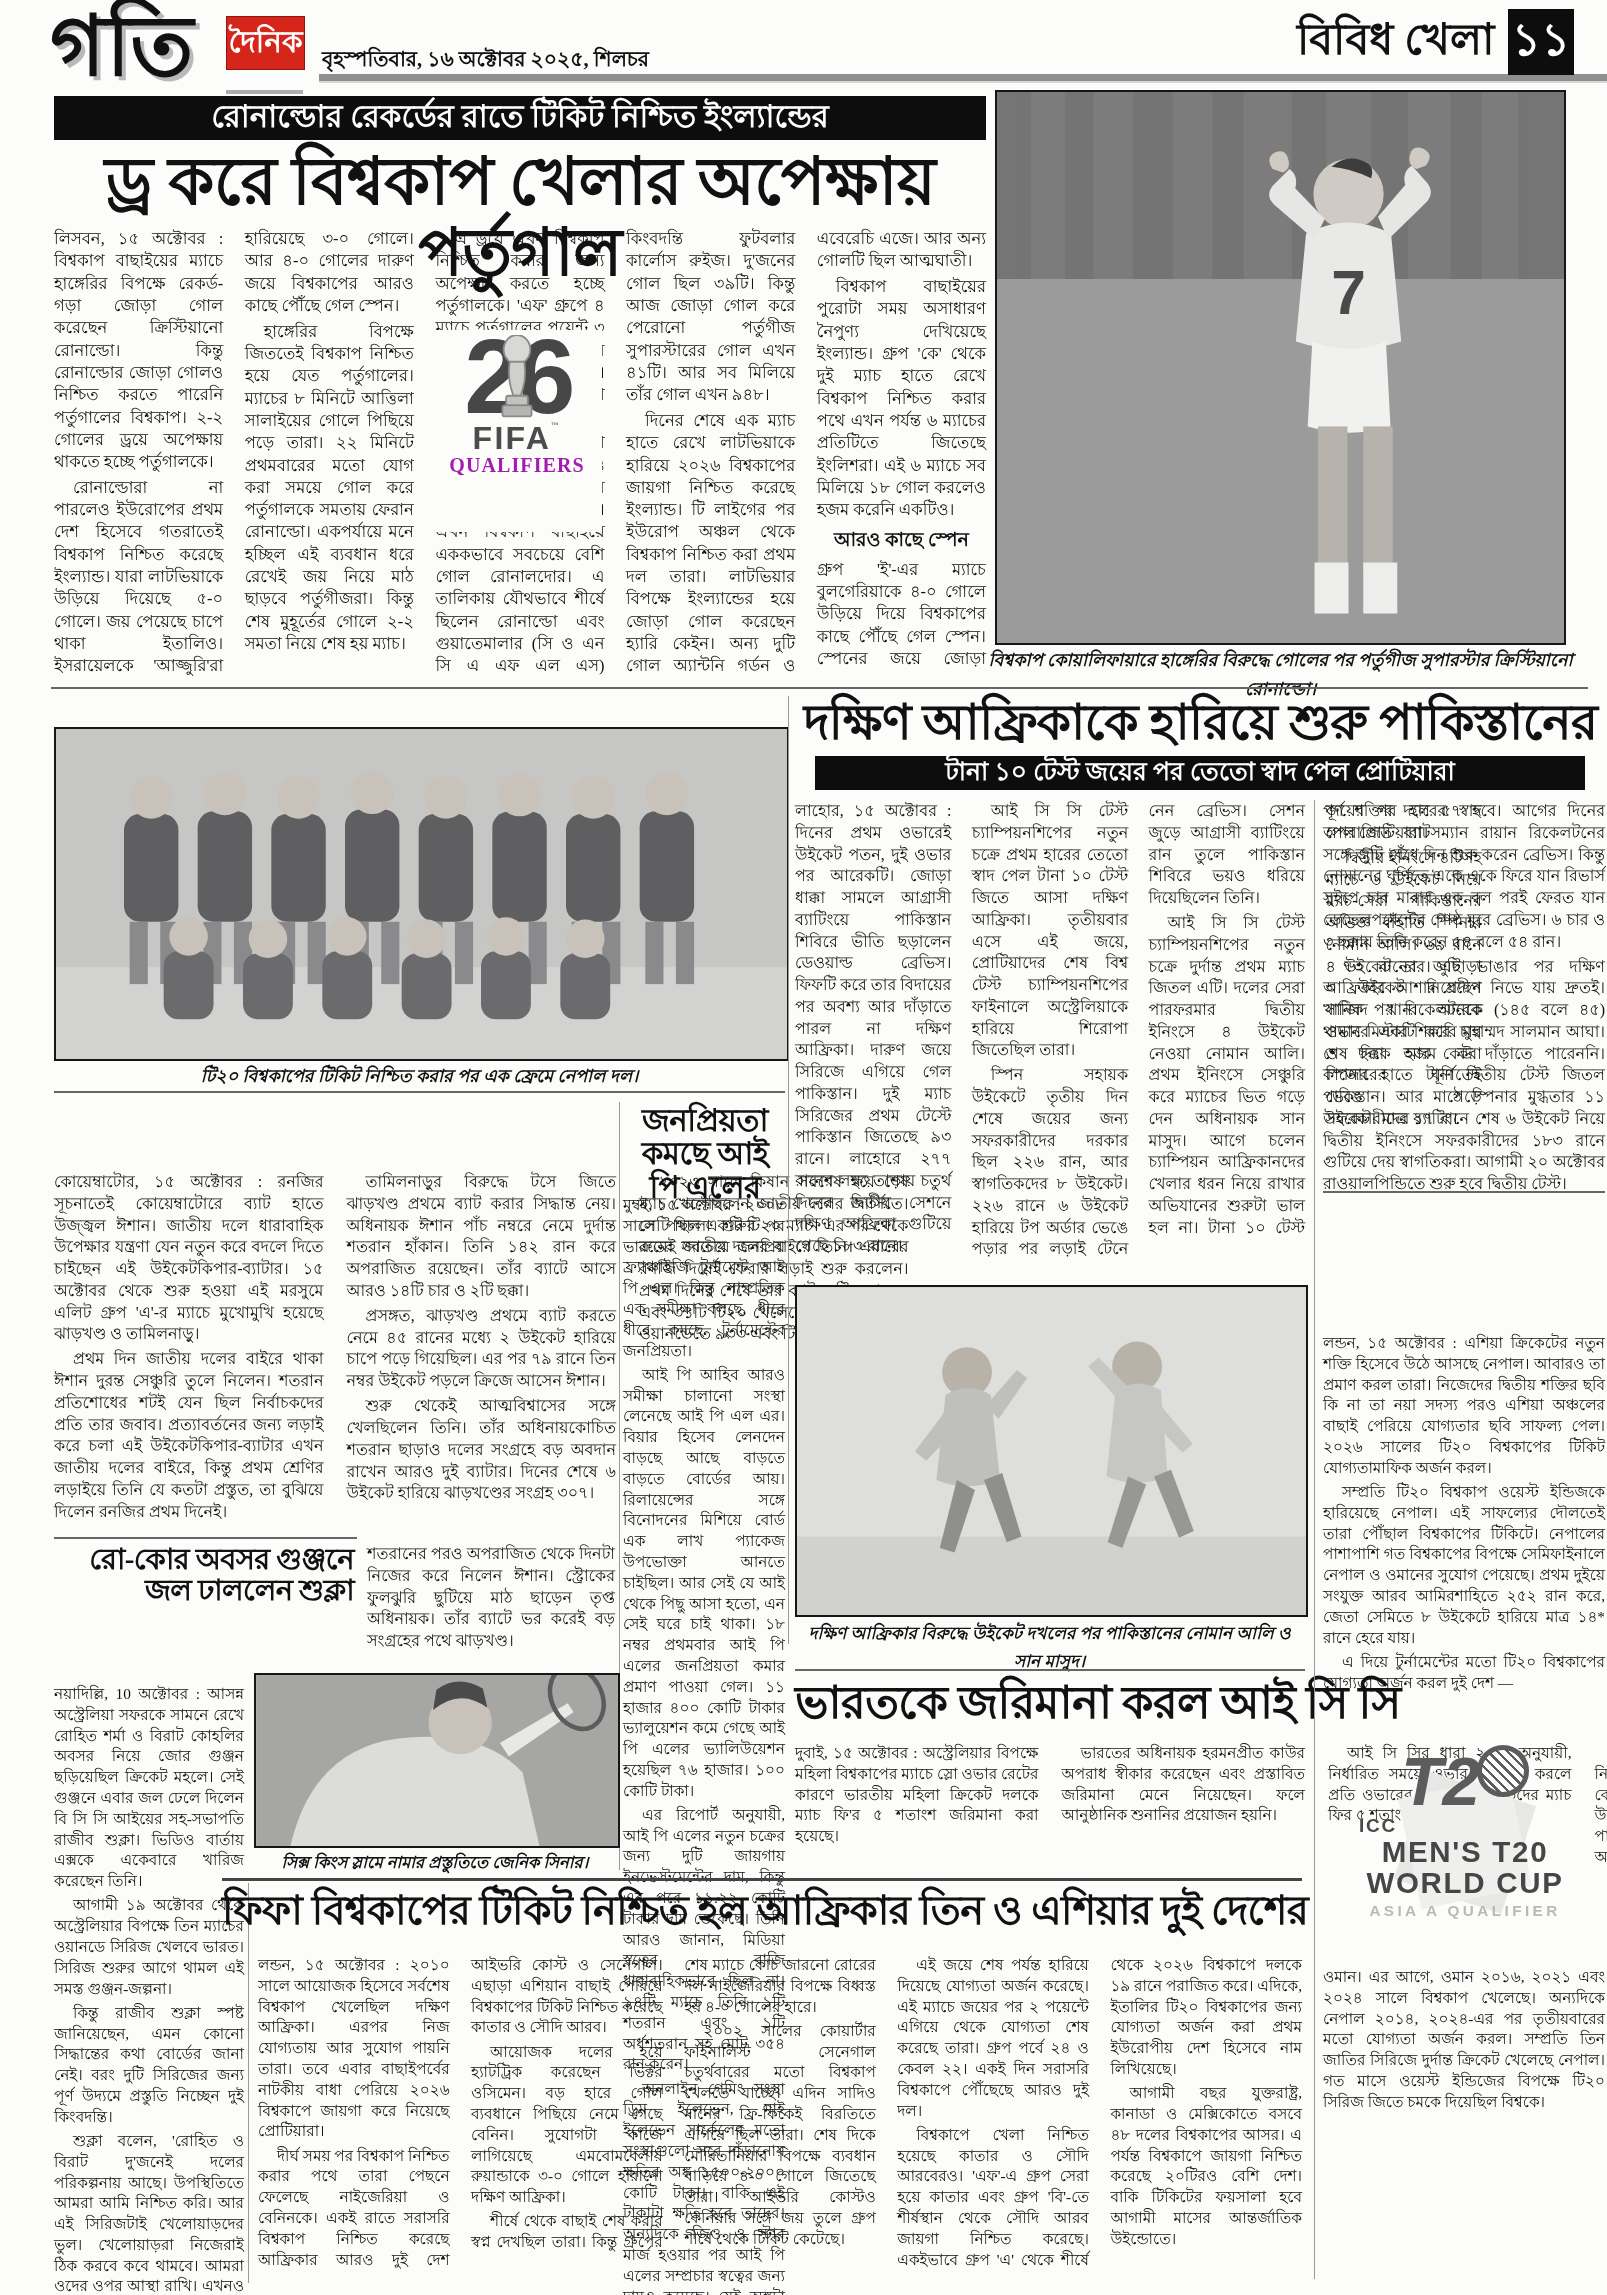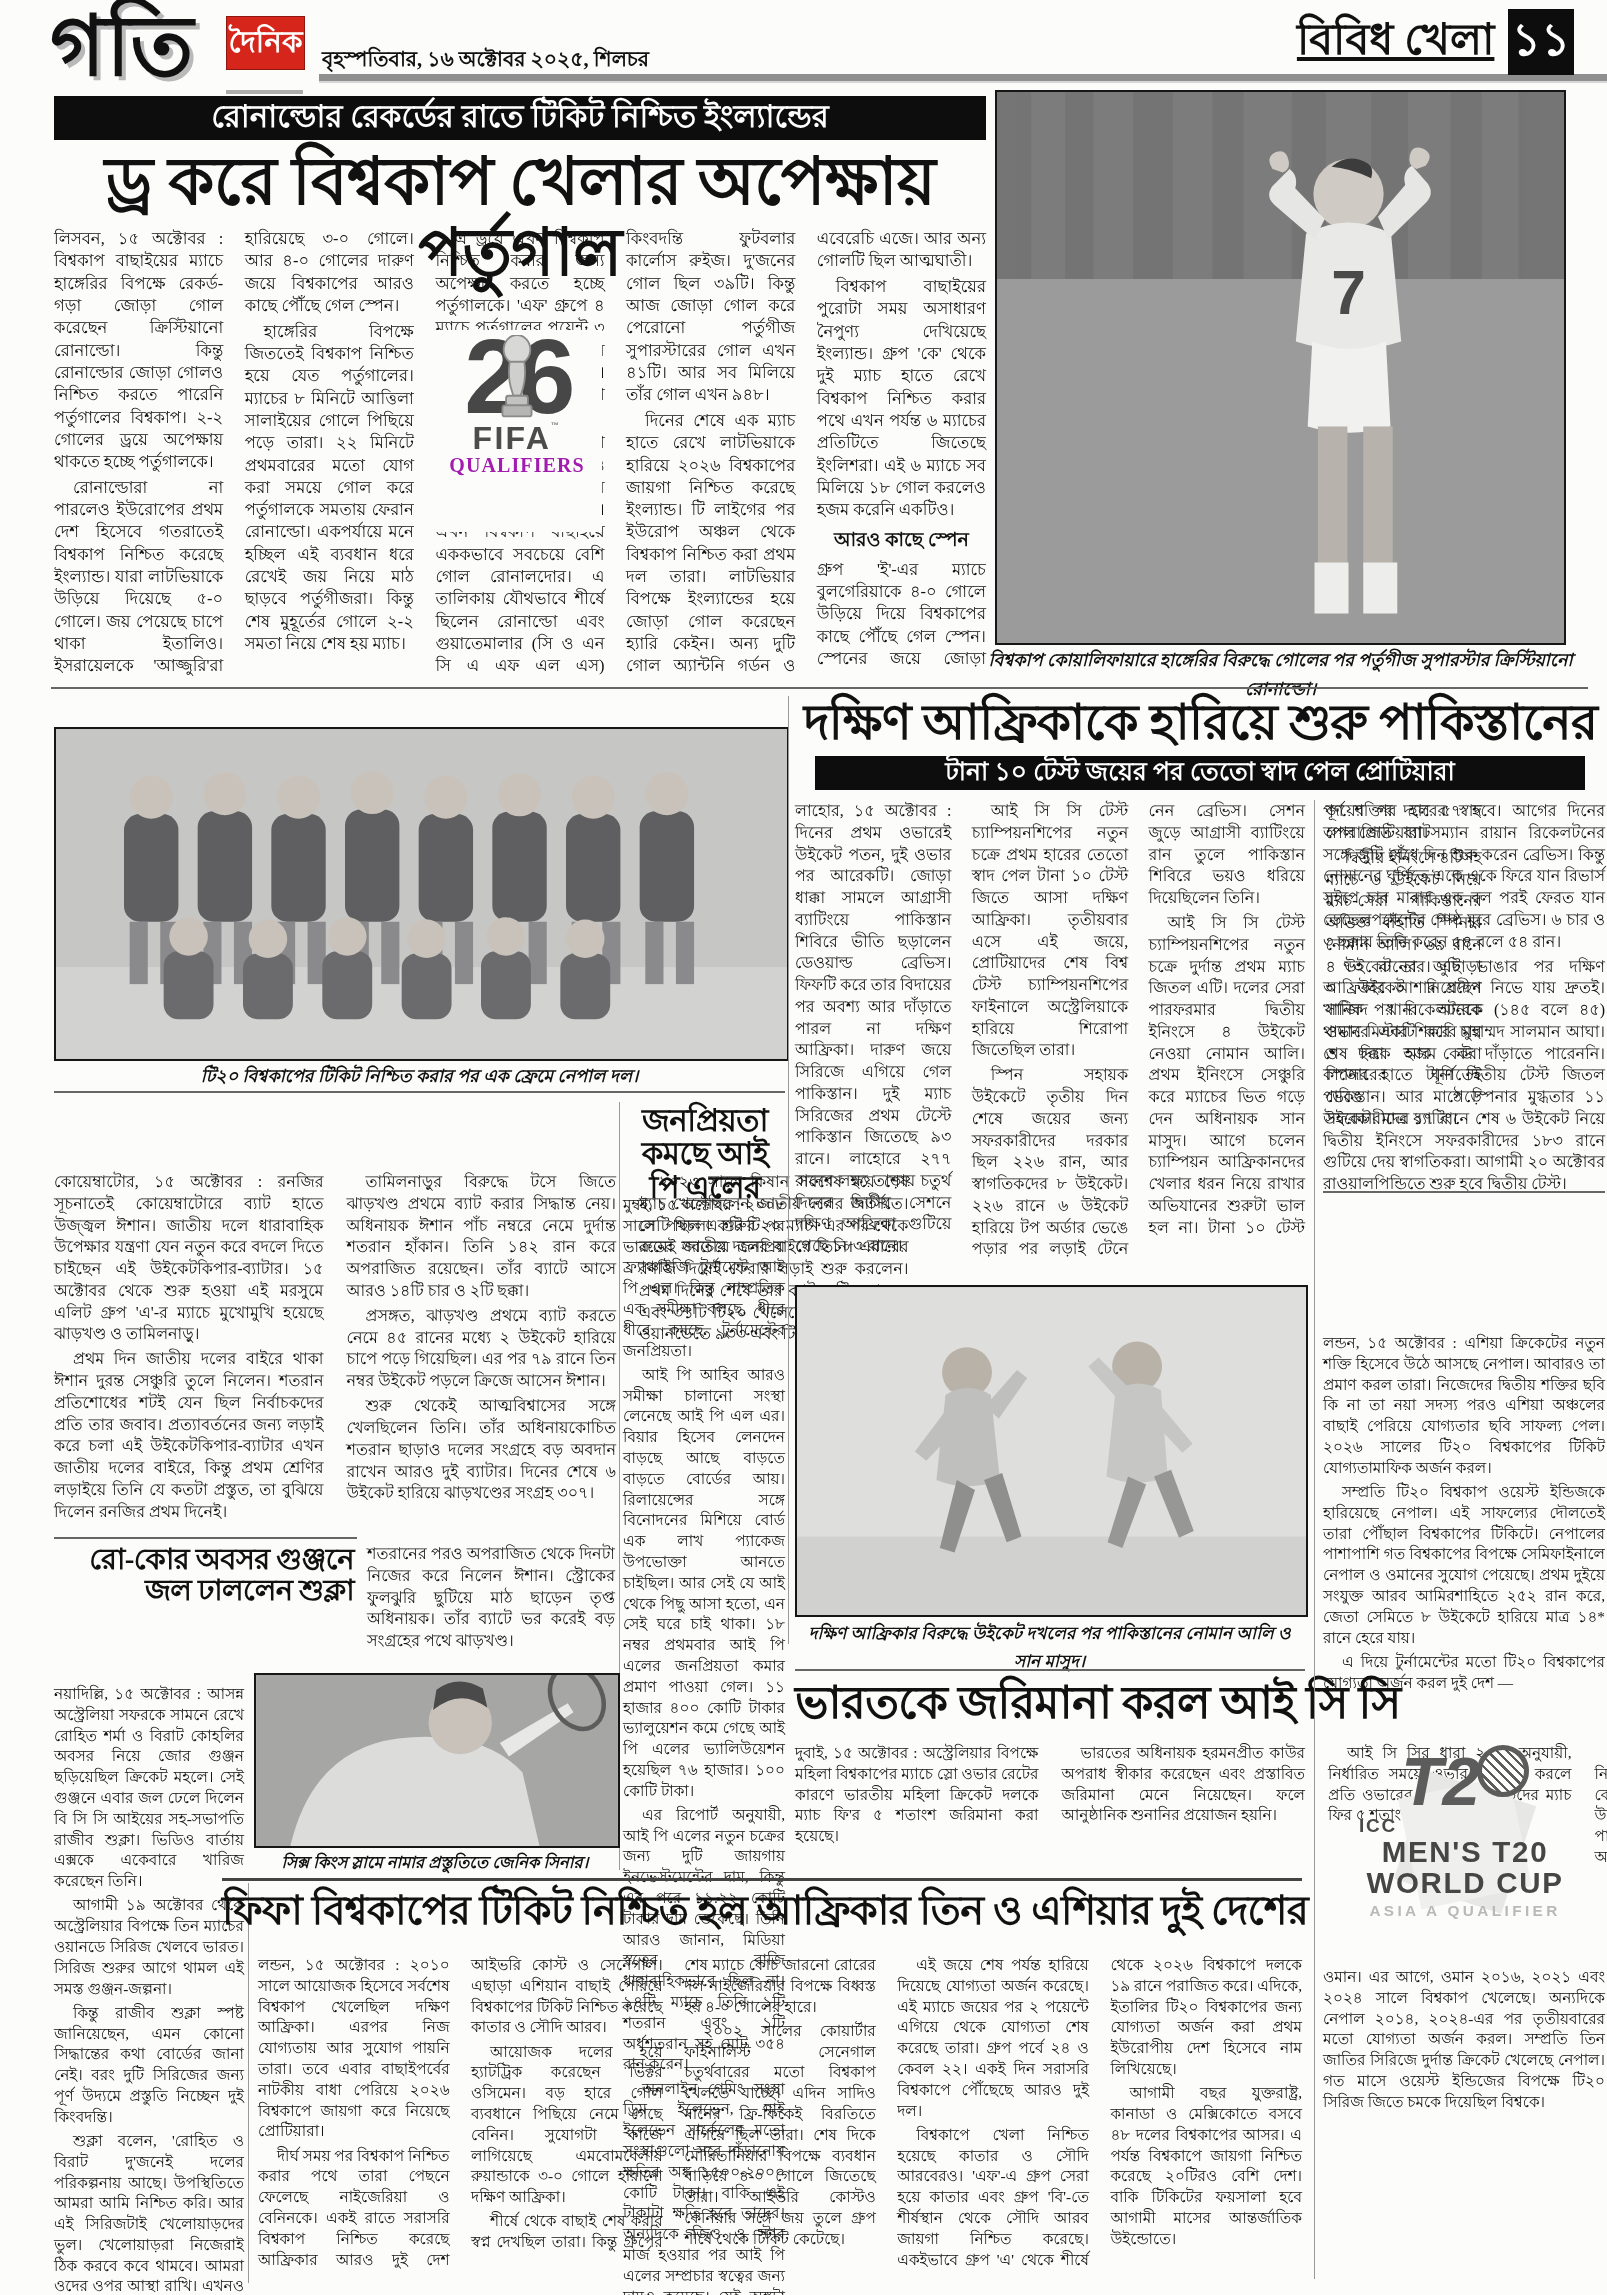--- a/index.html
+++ b/index.html
@@ -14,21 +14,21 @@
     color:#d6251b;font-size:9.6px;font-weight:700;}
   .daily-box{position:absolute;left:226px;top:16px;width:77px;height:52px;background:#d6251b;
     display:flex;align-items:center;justify-content:center;color:#fff;font-size:29.5px;font-weight:900;
     border:1.1px solid #8e1710;}
   .daily-lines{position:absolute;left:226px;top:90px;width:77px;}
   .daily-lines div{height:4px;background:#adadad;margin-bottom:2.8px;}
   .dateline{position:absolute;left:322px;top:44px;font-size:20.4px;font-weight:700;}
   .mast-rule{position:absolute;left:319px;top:74px;width:1289px;height:7.4px;background:#8f8f8f;
     border-bottom:2.3px solid #d7d7d7;}
   .section-wrap{position:absolute;right:34px;top:6.8px;display:flex;align-items:center;gap:13.6px;}
-  .section-label{font-size:43px;font-weight:900;text-decoration:underline;}
+  .section-label{font-size:43px;font-weight:900;}
   .page-num{width:66px;height:66px;background:#0d0d0d;color:#fff;font-size:45px;font-weight:900;
     display:flex;align-items:center;justify-content:center;}
   
   .kicker{position:absolute;background:#0d0d0d;color:#fff;display:flex;align-items:center;
     justify-content:center;font-weight:700;}
   .headline{position:absolute;font-weight:900;line-height:1.08;letter-spacing:-0.6px;}
   .body-text{position:absolute;font-size:16.4px;line-height:1.36;text-align:justify;}
   .body-text p{margin:0 0 3.4px 0;text-indent:19px;}
   .body-text p:first-child{text-indent:0;}
   .cols5{column-count:5;column-gap:21.5px;}
@@ -241,21 +241,21 @@
         <p>মুম্বই, ১৫ অক্টোবর : ২০০৮ সালে পথচলা শুরুর পর ভারতের সবচেয়ে জনপ্রিয় ফ্র্যাঞ্চাইজি টুর্নামেন্ট আই পি এল। কিন্তু সাম্প্রতিক এক সমীক্ষা বলছে, ধীরে ধীরে কমছে টুর্নামেন্টের জনপ্রিয়তা।</p>
         <p>আই পি আহিব আরও সমীক্ষা চালানো সংস্থা লেনেছে আই পি এল এর। বিয়ার হিসেব লেনদেন বাড়ছে আছে বাড়তে বাড়তে বোর্ডের আয়। রিলায়েন্সের সঙ্গে বিনোদনের মিশিয়ে বোর্ড এক লাখ প্যাকেজ উপভোক্তা আনতে চাইছিল। আর সেই যে আই থেকে পিছু আসা হতো, এন সেই ঘরে চাই থাকা। ১৮ নম্বর প্রথমবার আই পি এলের জনপ্রিয়তা কমার প্রমাণ পাওয়া গেল। ১১ হাজার ৪০০ কোটি টাকার ভ্যালুয়েশন কমে গেছে আই পি এলের ভ্যালিউয়েশন হয়েছিল ৭৬ হাজার। ১০০ কোটি টাকা।</p>
         <p>এর রিপোর্ট অনুযায়ী, আই পি এলের নতুন চক্রের জন্য দুটি জায়গায় ইনভেস্টমেন্টের দাম, কিন্তু এর পরে ১১.২২ কোটি টাকার দাম ডেকেছে। তিনি আরও জানান, মিডিয়া স্বত্বের বাজি ধারাবাহিকভাবে ছিল না। ১৪টি ম্যাচে তিনি ১টি শতরান এবং ১টি অর্ধশতরান সহ মোট ৩৫৪ রান করেন।</p>
         <p>অনলাইন গেমিং সংস্থা ড্রিম ইলেভেন, মাই ইলেভেন সার্কেলের মতো সংস্থাগুলো সরে দাঁড়ানোয় ক্ষতির অঙ্ক ১৫০০-২০০০ কোটি টাকা। বাকি এই টাকাটা ক্ষতি হবে তাদের। অন্যদিকে জিও ও স্টার মার্জ হওয়ার পর আই পি এলের সম্প্রচার স্বত্বের জন্য দামও কমেছে। যেই অঙ্কটা ১৬ হাজার ৪০০ কোটি টাকা।</p>
       </div>
   </div>
 
   <div class="headline" style="left:56px;top:1544px;width:298px;font-size:29px;text-align:right;">রো-কোর অবসর গুঞ্জনে জল ঢাললেন শুক্লা</div>
   <div class="body-text" style="left:54px;top:1684px;width:190px;height:595px;font-size:15.3px;">
     <div>
-        <p>নয়াদিল্লি, ১৫ অক্টোবর : আসন্ন অস্ট্রেলিয়া সফরকে সামনে রেখে রোহিত শর্মা ও বিরাট কোহলির অবসর নিয়ে জোর গুঞ্জন ছড়িয়েছিল ক্রিকেট মহলে। সেই গুঞ্জনে এবার জল ঢেলে দিলেন বি সি সি আইয়ের সহ-সভাপতি রাজীব শুক্লা। ভিডিও বার্তায় এক্সকে একেবারে খারিজ করেছেন তিনি।</p>
+        <p>নয়াদিল্লি, 10 অক্টোবর : আসন্ন অস্ট্রেলিয়া সফরকে সামনে রেখে রোহিত শর্মা ও বিরাট কোহলির অবসর নিয়ে জোর গুঞ্জন ছড়িয়েছিল ক্রিকেট মহলে। সেই গুঞ্জনে এবার জল ঢেলে দিলেন বি সি সি আইয়ের সহ-সভাপতি রাজীব শুক্লা। ভিডিও বার্তায় এক্সকে একেবারে খারিজ করেছেন তিনি।</p>
         <p>আগামী ১৯ অক্টোবর থেকে অস্ট্রেলিয়ার বিপক্ষে তিন ম্যাচের ওয়ানডে সিরিজ খেলবে ভারত। সিরিজ শুরুর আগে থামল এই সমস্ত গুঞ্জন-জল্পনা।</p>
         <p>কিন্তু রাজীব শুক্লা স্পষ্ট জানিয়েছেন, এমন কোনো সিদ্ধান্তের কথা বোর্ডের জানা নেই। বরং দুটি সিরিজের জন্য পূর্ণ উদ্যমে প্রস্তুতি নিচ্ছেন দুই কিংবদন্তি।</p>
         <p>শুক্লা বলেন, 'রোহিত ও বিরাট দু'জনেই দলের পরিকল্পনায় আছে। উপস্থিতিতে আমরা আমি নিশ্চিত করি। আর এই সিরিজটাই খেলোয়াড়দের ভুল। খেলোয়াড়রা নিজেরাই ঠিক করবে কবে থামবে। আমরা ওদের ওপর আস্থা রাখি। এখনও বল কেমন খেলবে সেটা নিয়ে আগাম কিছু বলা যায় না।'</p>
       </div>
   </div>
 
   <div class="photo" style="left:254px;top:1673px;width:362px;height:171px;">
     <svg width="362" height="171" viewBox="0 0 638 302">
       <rect width="638" height="302" fill="#a6a6a4"></rect>
       <path d="M60 302 q40 -170 190 -190 q150 -16 220 60 l30 130z" fill="#dcdcda"></path>

